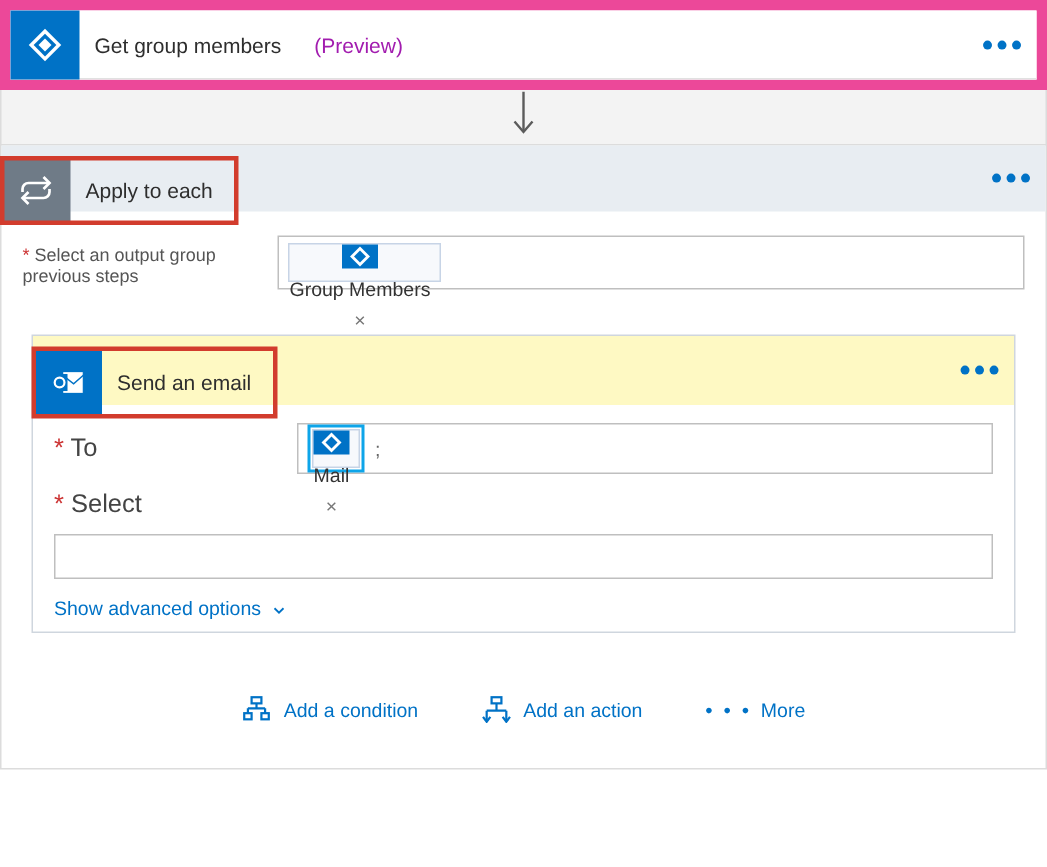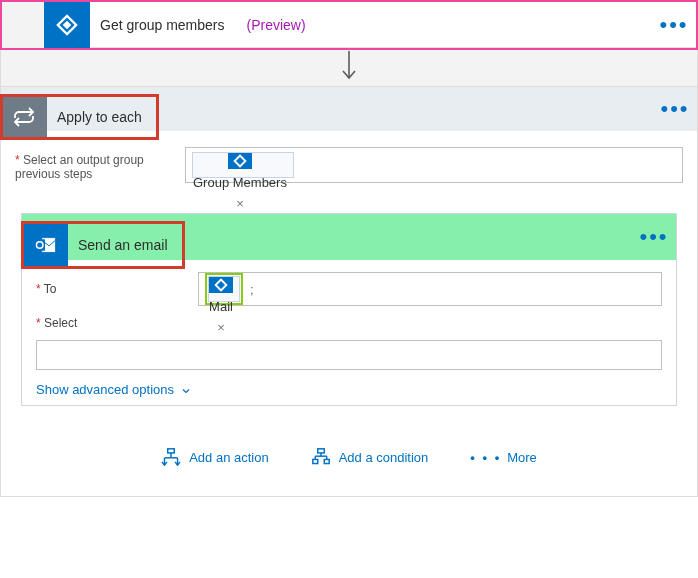--- a/index.html
+++ b/index.html
@@ -8,24 +8,23 @@
     font-size: 13px;
     color: #333;
     background: #fff;
     width: 698px;
     height: 578px;
     overflow: hidden;
   }
   .canvas { width: 698px; height: 578px; position: relative; }
   
   .outer-card {
-    border: 2px solid #ec4899;
+    border: 7px solid #ec4899;
     background: #f3f3f3;
     margin: 0 0 0 0;
-    padding-left: 42px;
   }
   .card-header {
     display: flex;
     align-items: center;
     height: 46px;
     background: #fff;
     border-bottom: 1px solid #e1e1e1;
   }
   .icon-box {
     width: 46px;
@@ -137,47 +136,47 @@
     width: 24px;
     height: 24px;
     background: #0072c6;
     display: flex;
     align-items: center;
     justify-content: center;
   }
   .token-text { font-size: 13px; color: #333; }
   .token-x { color: #777; font-size: 13px; cursor: pointer; padding: 0 2px; }
   .token-wrap-highlight {
-    border: 2px solid #84cc16;
+    border: 2px solid #0ea5e9;
     padding: 1px;
     display:inline-flex;
   }
   
   .inner-card {
     border: 1px solid #cfd6de;
     margin: 0 6px;
   }
   .inner-header {
     display: flex;
     align-items: center;
     height: 46px;
-    background: #86efac;
+    background: #fef9c3;
   }
   .inner-body {
     padding: 12px 14px 8px 14px;
   }
   .field-row {
     display: flex;
     align-items: center;
     gap: 12px;
     margin-bottom: 10px;
   }
   .field-label {
     width: 150px;
-    font-size: 12px;
+    font-size: 17px;
     color: #444;
   }
   .plain-input {
     flex:1;
     border: 1px solid #bfbfbf;
     height: 30px;
     padding: 0 8px;
     font-size: 13px;
     display:flex;
     align-items:center;
@@ -357,44 +356,44 @@
           </span>
         </div>
       </div>
     </div>
 
     <div class="footer-actions">
       <span class="footer-link">
         <span>
           <svg width="20" height="18" viewBox="0 0 24 22" stroke="#0072c6" fill="none" stroke-width="1.8">
                 <rect x="8" y="1" width="8" height="5"></rect>
+                <line x1="12" y1="6" x2="12" y2="10"></line>
+                <line x1="5" y1="10" x2="19" y2="10"></line>
+                <line x1="5" y1="10" x2="5" y2="14"></line>
+                <line x1="19" y1="10" x2="19" y2="14"></line>
+                <rect x="2" y="14" width="6" height="5"></rect>
+                <rect x="16" y="14" width="6" height="5"></rect>
+              </svg>
+        </span>
+        <span>Add a condition</span>
+      </span>
+      <span class="footer-link">
+        <span>
+          <svg width="20" height="18" viewBox="0 0 24 22" stroke="#0072c6" fill="none" stroke-width="1.8">
+                <rect x="8" y="1" width="8" height="5"></rect>
                 <line x1="12" y1="6" x2="12" y2="12"></line>
                 <line x1="4" y1="12" x2="20" y2="12"></line>
                 <line x1="4" y1="12" x2="4" y2="20"></line>
                 <line x1="20" y1="12" x2="20" y2="20"></line>
                 <polyline points="1,17 4,21 7,17" fill="none"></polyline>
                 <polyline points="17,17 20,21 23,17" fill="none"></polyline>
               </svg>
         </span>
         <span>Add an action</span>
       </span>
-      <span class="footer-link">
-        <span>
-          <svg width="20" height="18" viewBox="0 0 24 22" stroke="#0072c6" fill="none" stroke-width="1.8">
-                <rect x="8" y="1" width="8" height="5"></rect>
-                <line x1="12" y1="6" x2="12" y2="10"></line>
-                <line x1="5" y1="10" x2="19" y2="10"></line>
-                <line x1="5" y1="10" x2="5" y2="14"></line>
-                <line x1="19" y1="10" x2="19" y2="14"></line>
-                <rect x="2" y="14" width="6" height="5"></rect>
-                <rect x="16" y="14" width="6" height="5"></rect>
-              </svg>
-        </span>
-        <span>Add a condition</span>
-      </span>
       <span class="footer-more">
         <span class="more-dots">• • •</span>
         <span>More</span>
       </span>
     </div>
   </div>
 </div>
 
 </div>
 

